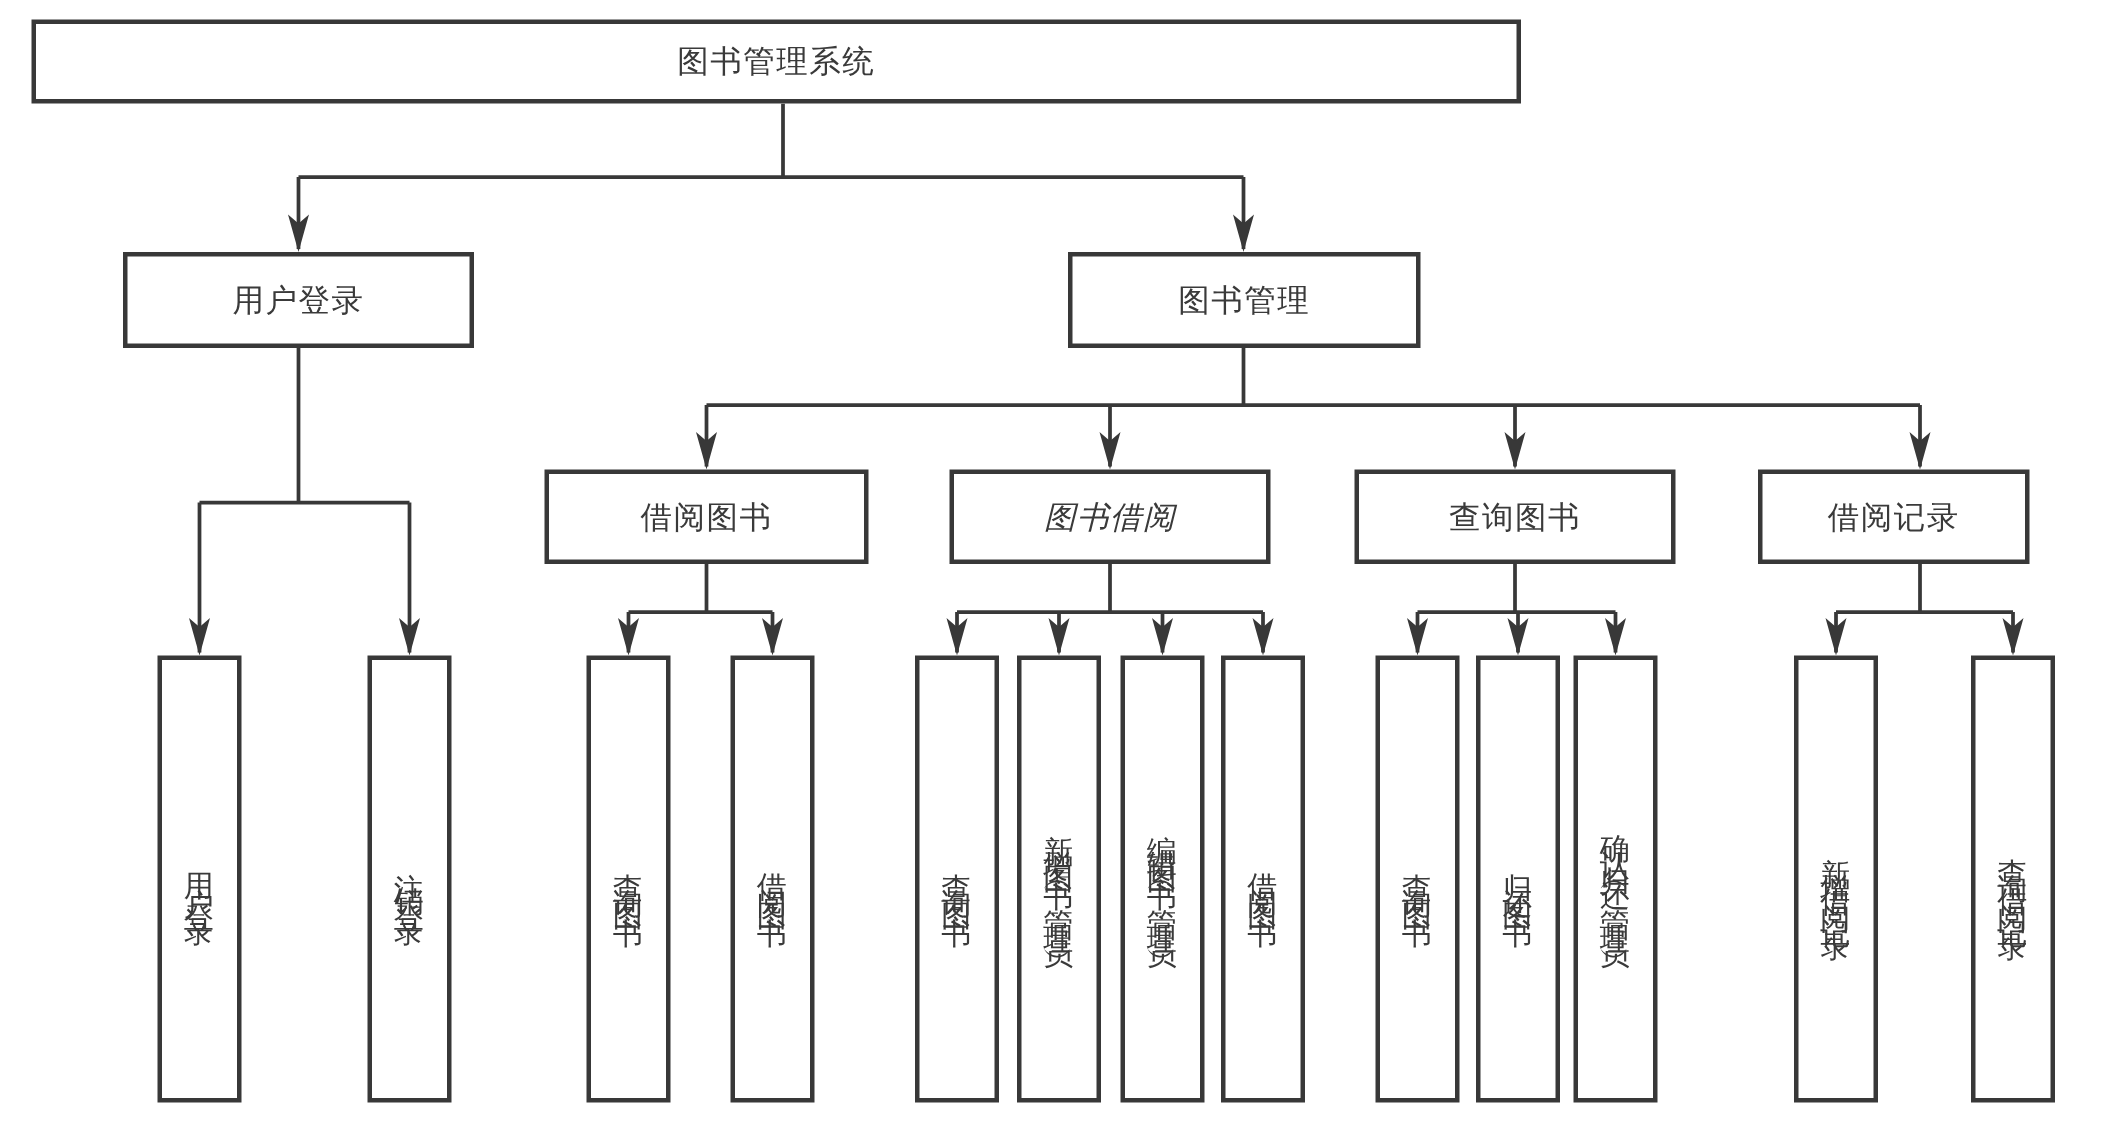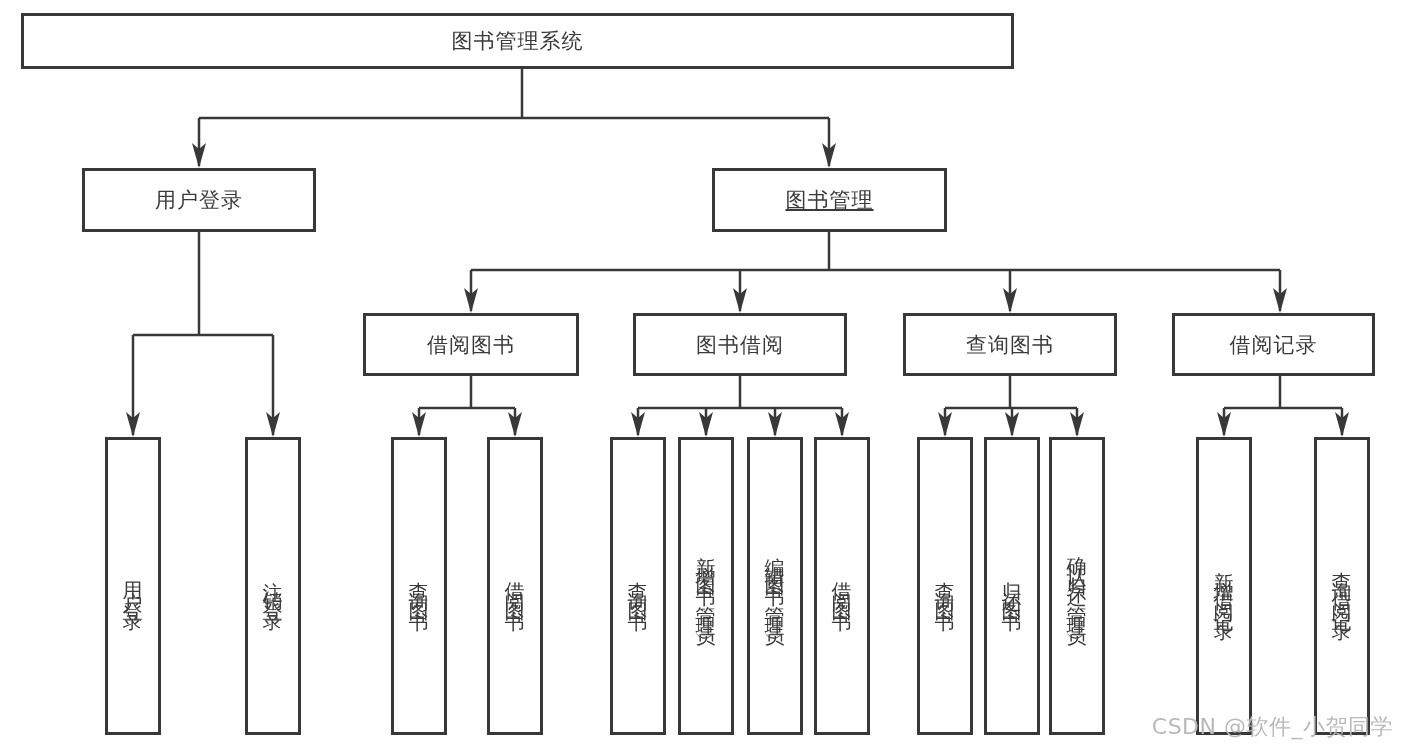--- a/index.html
+++ b/index.html
@@ -26,26 +26,26 @@
     background: #ffffff;
     color: #3a3a3a;
     display: flex;
     align-items: center;
     justify-content: center;
     text-align: center;
   }
   .hlabel { font-size: 21px; letter-spacing: 1px; white-space: nowrap; }
   .root  { left: 21px;  top: 13px;  width: 993px; height: 56px; }
   .l2a   { left: 82px;  top: 168px; width: 234px;  height: 64px; }
-  .l2b   { left: 712px; top: 168px; width: 235px;  height: 64px; text-decoration: underline; }
+  .l2b   { left: 712px; top: 168px; width: 235px;  height: 64px; }
   .l3    { top: 313px;  height: 63px; }
   .l3a { left: 363px;  width: 216px; }
-  .l3b { left: 633px;  width: 214px; }
+  .l3b { left: 633px;  width: 214px; font-style: italic; }
   .l3c { left: 903px;  width: 214px; }
-  .l3d { left: 1172px; width: 203px; }
+  .l3d { left: 1172px; width: 181px; }
   .leaf { top: 437px; height: 298px; width: 56px; }
   .vtext {
     writing-mode: vertical-rl;
     text-orientation: upright;
     font-size: 20px;
     line-height: 1;
     letter-spacing: 10px;
     white-space: nowrap;
   }
   .lf1  { left: 105px; }  .lf2  { left: 245px; }
@@ -189,15 +189,14 @@
   <div class="box leaf lf11">
     <span class="vtext">确认归还（管理员）</span>
   </div>
   <div class="box leaf lf12">
     <span class="vtext">新增借阅记录</span>
   </div>
   <div class="box leaf lf13">
     <span class="vtext">查询借阅记录</span>
   </div>
 
-  <div class="watermark">CSDN @软件_小贺同学</div>
 
 </div>
 
 </body></html>

